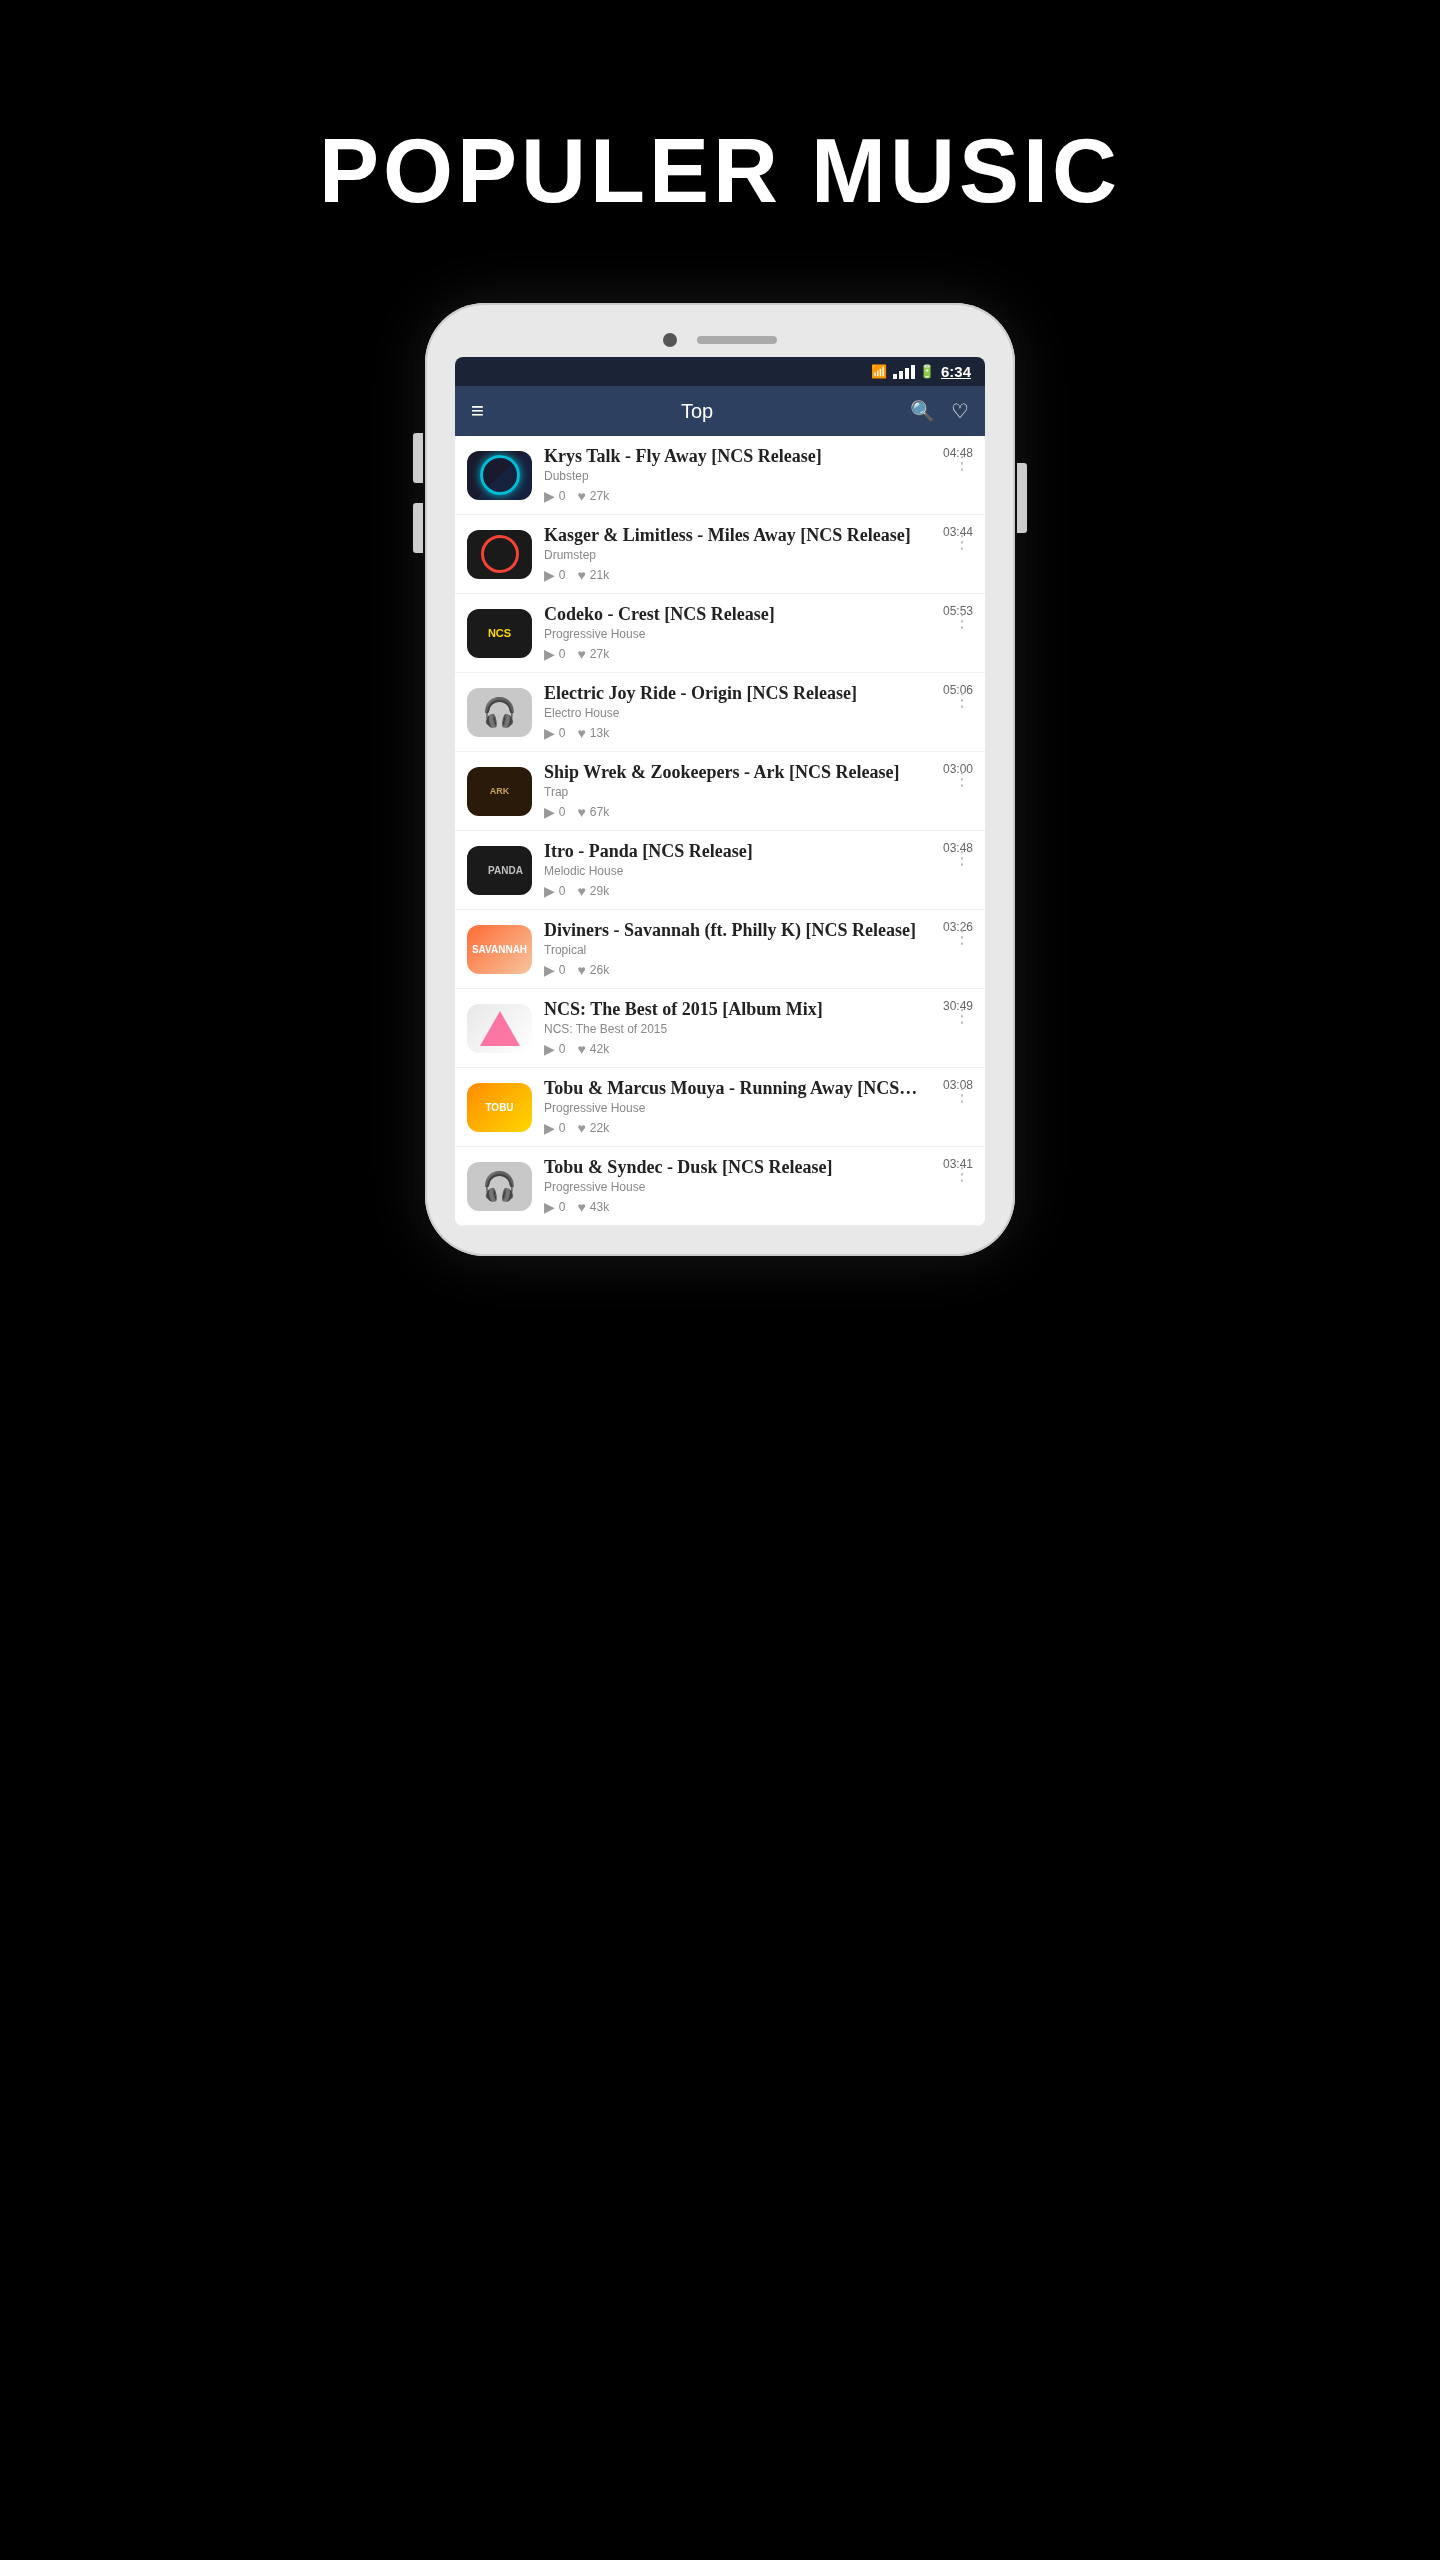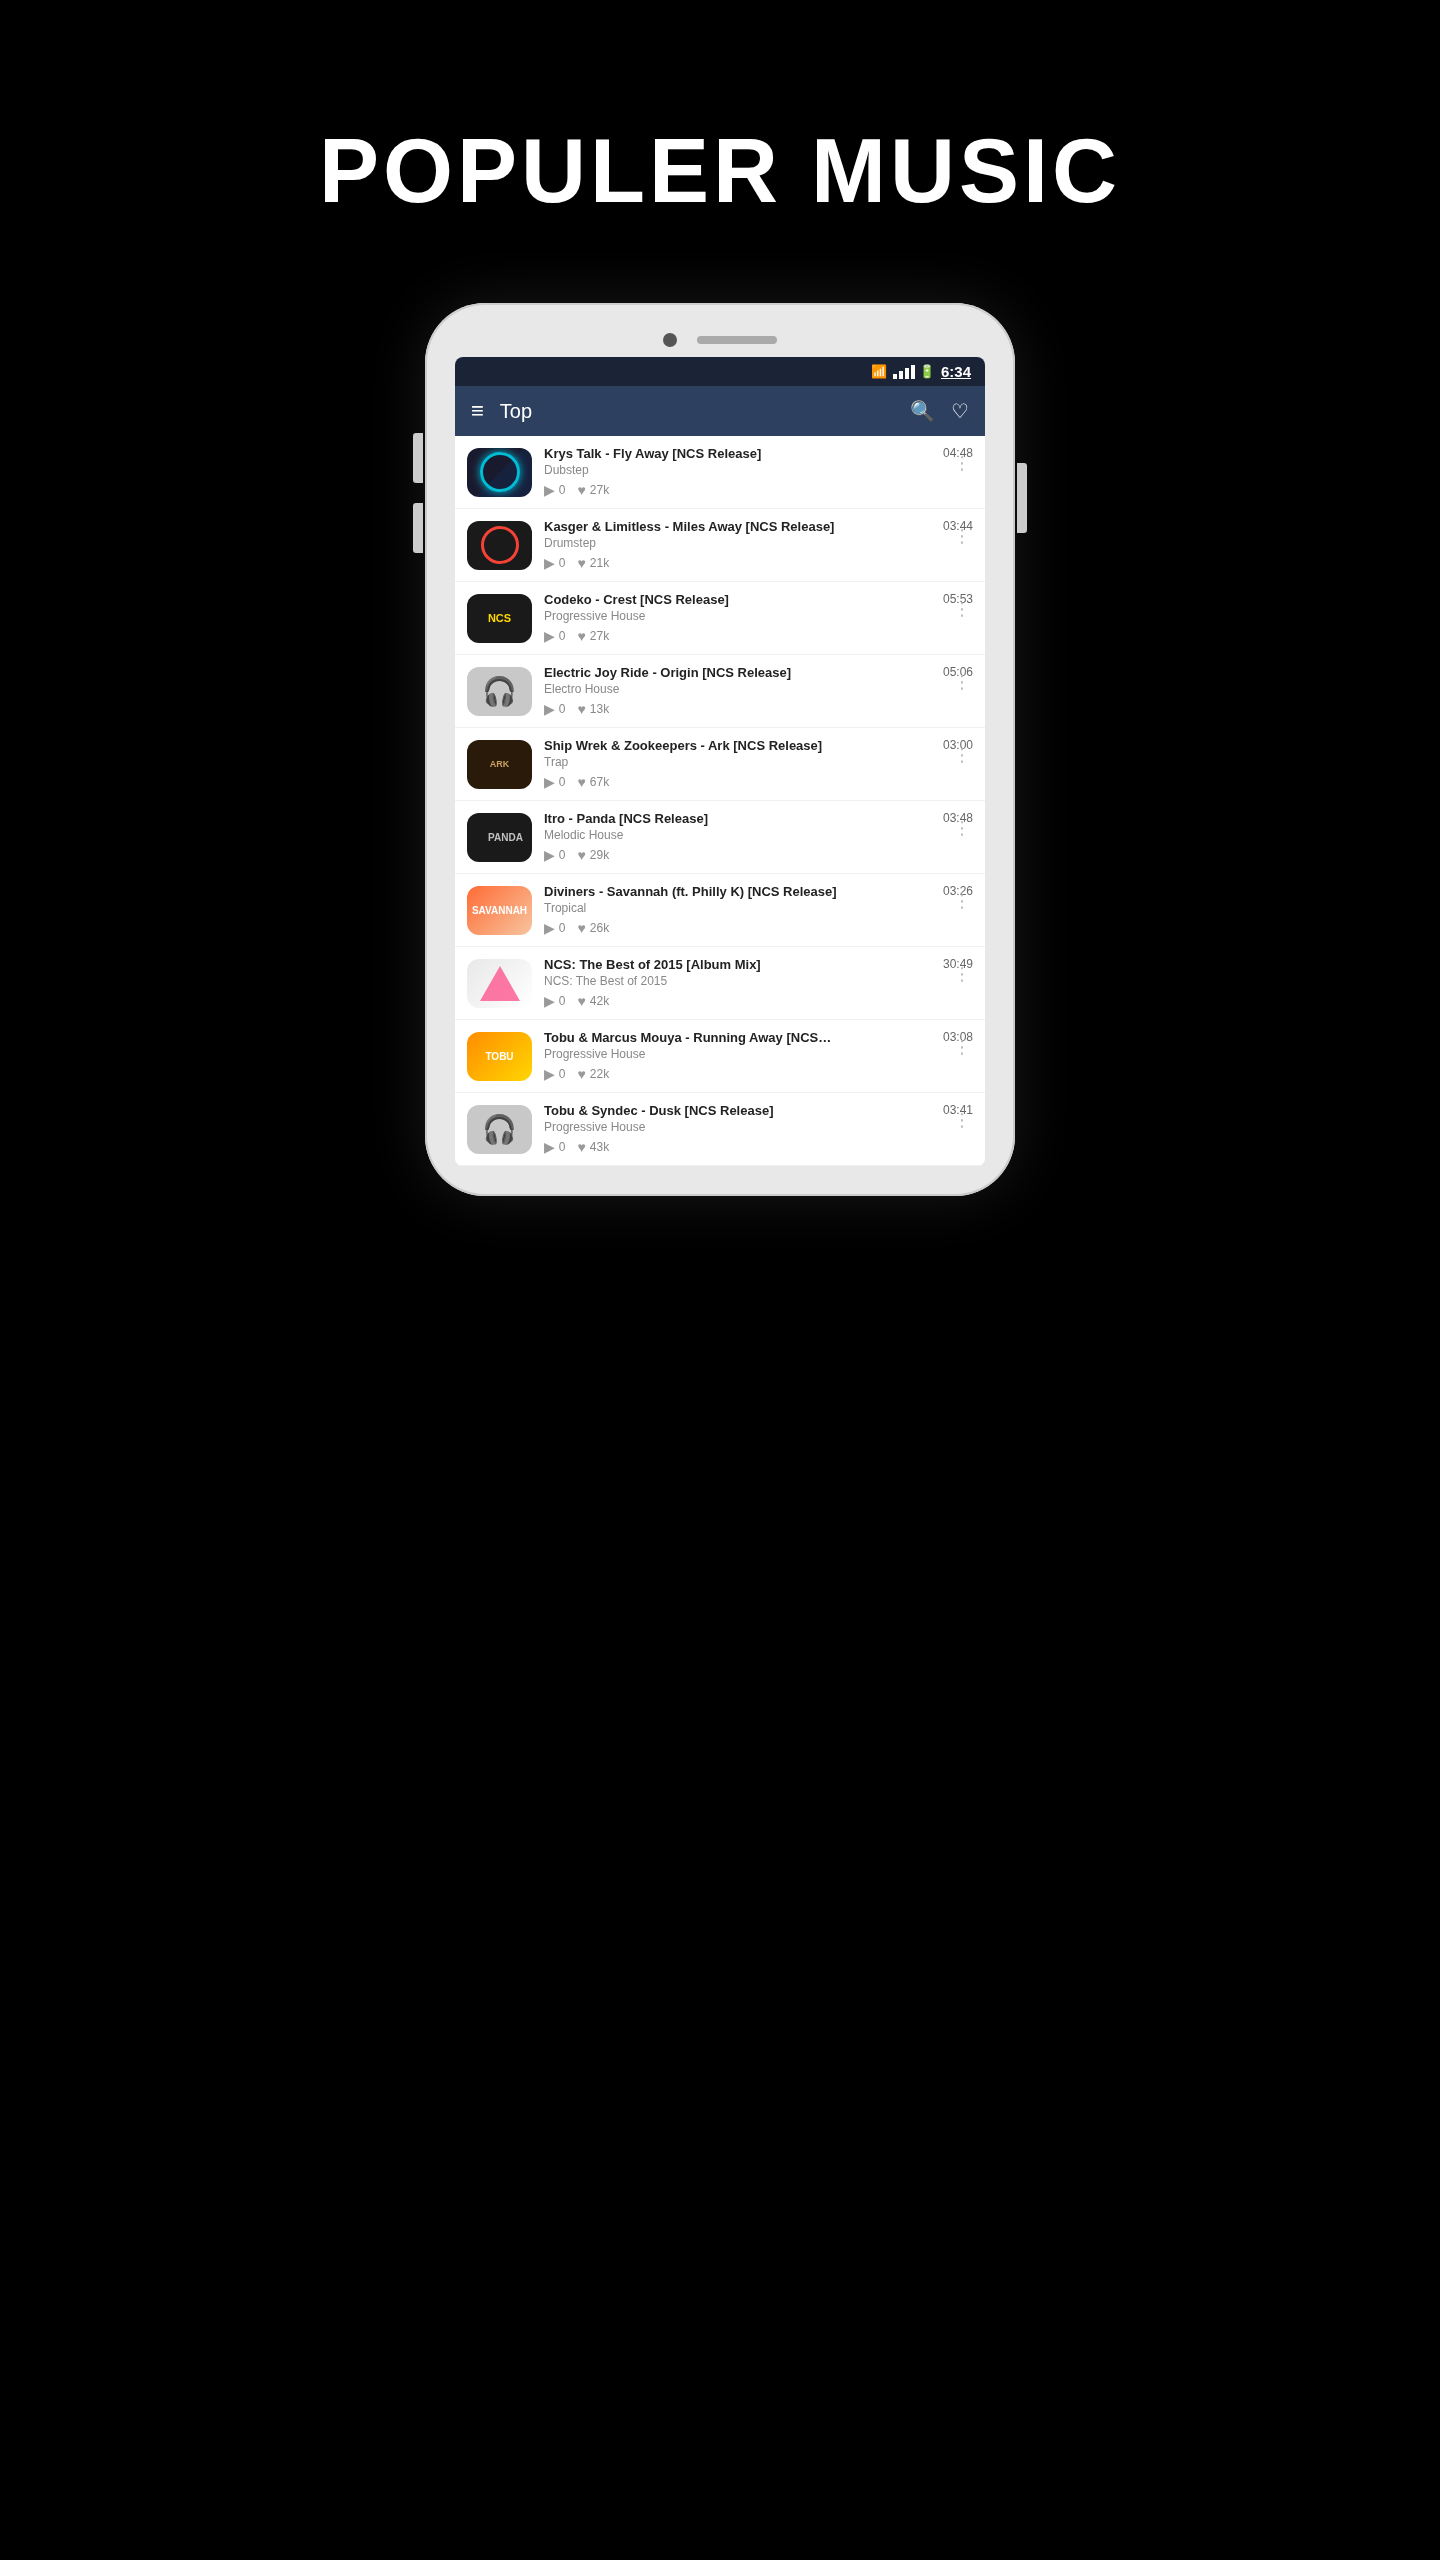--- a/index.html
+++ b/index.html
@@ -139,20 +139,21 @@
       color: #fff;
       font-size: 22px;
       cursor: pointer;
     }
 
     .toolbar-title {
       color: #fff;
       font-size: 20px;
       font-weight: 500;
       flex: 1;
+      text-align: center;
     }
 
     .toolbar-search-icon, .toolbar-heart-icon {
       color: #fff;
       font-size: 20px;
       cursor: pointer;
     }
 
     
     .song-list {
@@ -190,28 +191,29 @@
     }
 
     .song-title-row {
       display: flex;
       justify-content: space-between;
       align-items: flex-start;
       margin-bottom: 2px;
     }
 
     .song-title {
-      font-size: 13px;
+      font-size: 18px;
       font-weight: 600;
       color: #222;
       flex: 1;
       padding-right: 8px;
       white-space: nowrap;
       overflow: hidden;
       text-overflow: ellipsis;
+      font-family: Liberation Serif, serif;
     }
 
     .song-duration {
       font-size: 12px;
       color: #666;
       flex-shrink: 0;
     }
 
     .song-genre {
       font-size: 12px;

